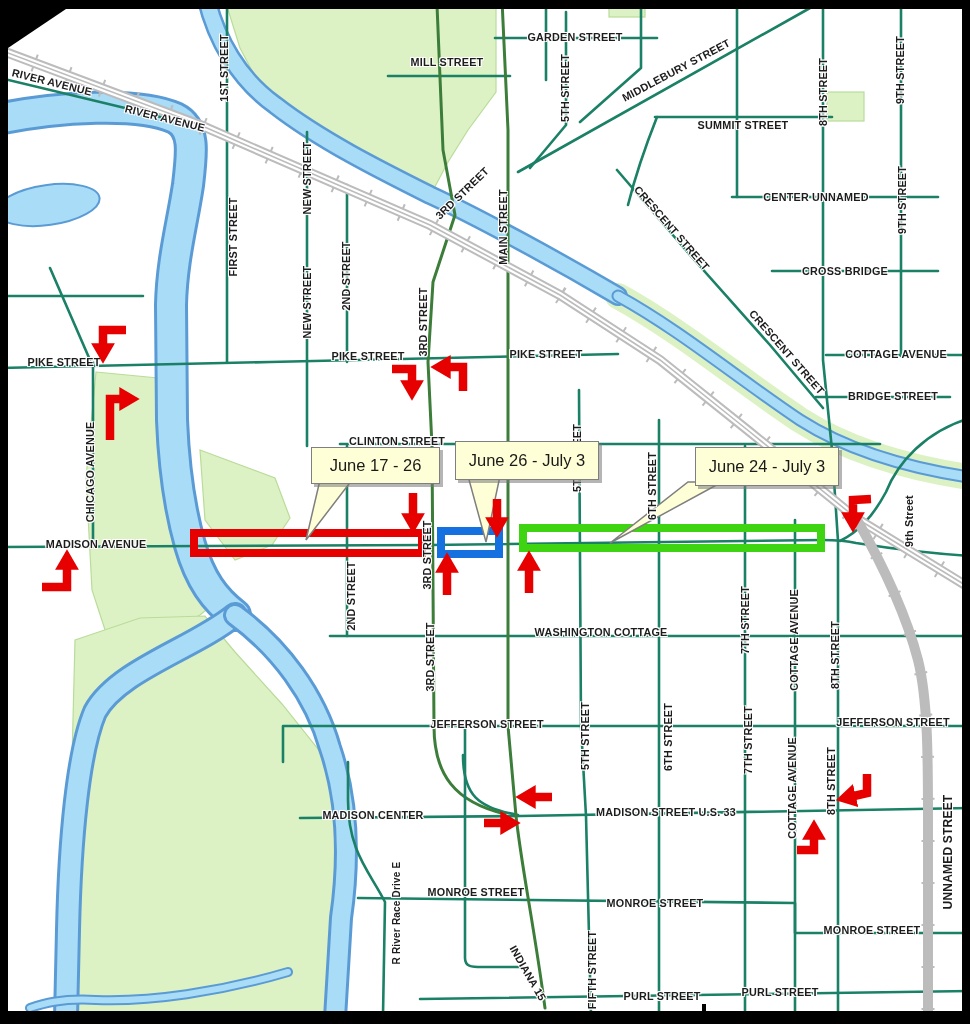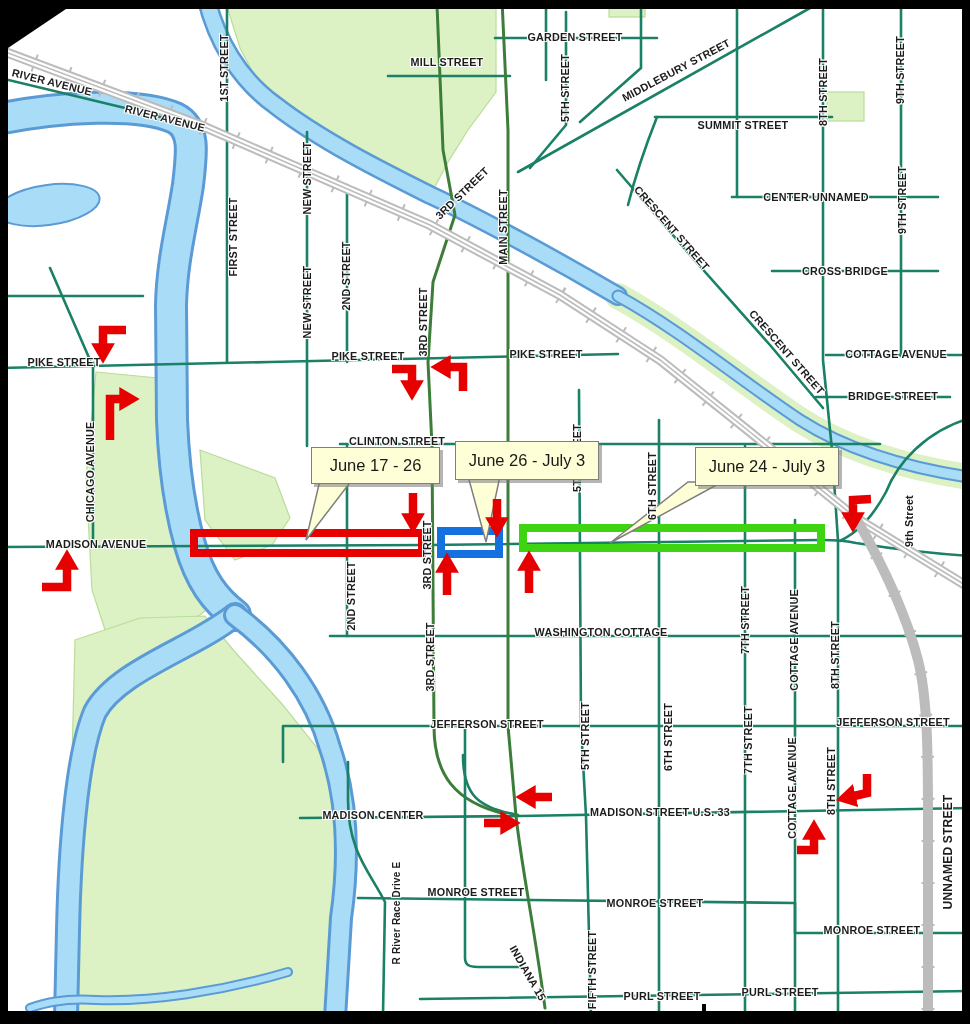--- a/index.html
+++ b/index.html
@@ -178,21 +178,21 @@
       <div class="slabel" style="left: 668px; top: 737px; transform: translate(-50%, -50%) rotate(-90deg);">6TH STREET</div>
       <div class="slabel" style="left: 745px; top: 620px; transform: translate(-50%, -50%) rotate(-90deg);">7TH STREET</div>
       <div class="slabel" style="left: 748px; top: 740px; transform: translate(-50%, -50%) rotate(-90deg);">7TH STREET</div>
       <div class="slabel" style="left: 487px; top: 724px; transform: translate(-50%, -50%) rotate(0deg);">JEFFERSON STREET</div>
       <div class="slabel" style="left: 893px; top: 722px; transform: translate(-50%, -50%) rotate(0deg);">JEFFERSON STREET</div>
       <div class="slabel" style="left: 794px; top: 640px; transform: translate(-50%, -50%) rotate(-90deg);">COTTAGE AVENUE</div>
       <div class="slabel" style="left: 792px; top: 788px; transform: translate(-50%, -50%) rotate(-90deg);">COTTAGE AVENUE</div>
       <div class="slabel" style="left: 835px; top: 655px; transform: translate(-50%, -50%) rotate(-90deg);">8TH STREET</div>
       <div class="slabel" style="left: 831px; top: 781px; transform: translate(-50%, -50%) rotate(-90deg);">8TH STREET</div>
       <div class="slabel" style="left: 373px; top: 815px; transform: translate(-50%, -50%) rotate(0deg);">MADISON CENTER</div>
-      <div class="slabel" style="left: 660px; top: 812px; transform: translate(-50%, -50%) rotate(0deg);">MADISON STREET U.S. 33</div>
+      <div class="slabel" style="left: 660px; top: 812px; transform: translate(-50%, -50%) rotate(0deg); padding-left: 12px;">MADISON STREET U.S. 33</div>
       <div class="slabel" style="left: 476px; top: 892px; transform: translate(-50%, -50%) rotate(0deg);">MONROE STREET</div>
       <div class="slabel" style="left: 655px; top: 903px; transform: translate(-50%, -50%) rotate(0deg);">MONROE STREET</div>
       <div class="slabel" style="left: 872px; top: 930px; transform: translate(-50%, -50%) rotate(0deg);">MONROE STREET</div>
       <div class="slabel" style="left: 396px; top: 913px; transform: translate(-50%, -50%) rotate(-90deg); font-size: 10px;">R River Race Drive E</div>
       <div class="slabel" style="left: 528px; top: 973px; transform: translate(-50%, -50%) rotate(60deg);">INDIANA 15</div>
       <div class="slabel" style="left: 592px; top: 970px; transform: translate(-50%, -50%) rotate(-90deg);">FIFTH STREET</div>
       <div class="slabel" style="left: 662px; top: 996px; transform: translate(-50%, -50%) rotate(0deg);">PURL STREET</div>
       <div class="slabel" style="left: 780px; top: 992px; transform: translate(-50%, -50%) rotate(0deg);">PURL STREET</div>
       <div class="slabel" style="left: 948px; top: 852px; transform: translate(-50%, -50%) rotate(-90deg); font-size: 12px;">UNNAMED STREET</div>
     </div>

